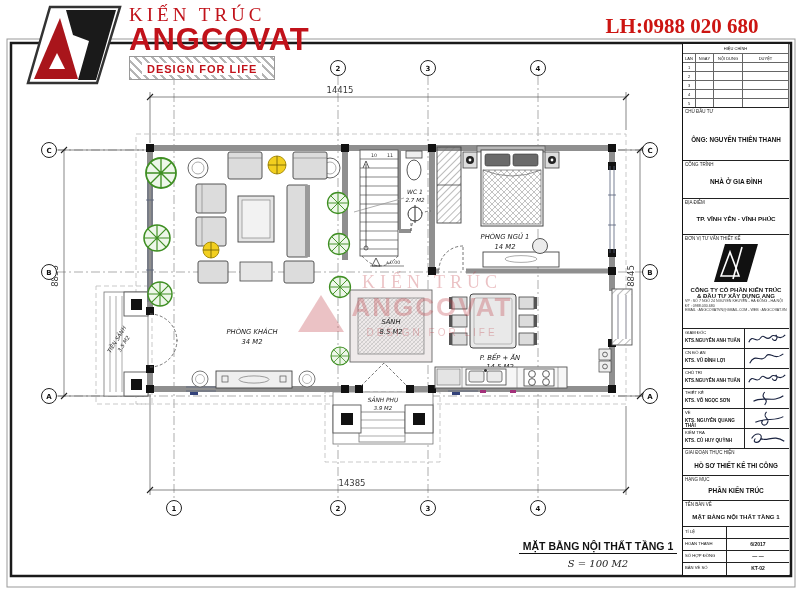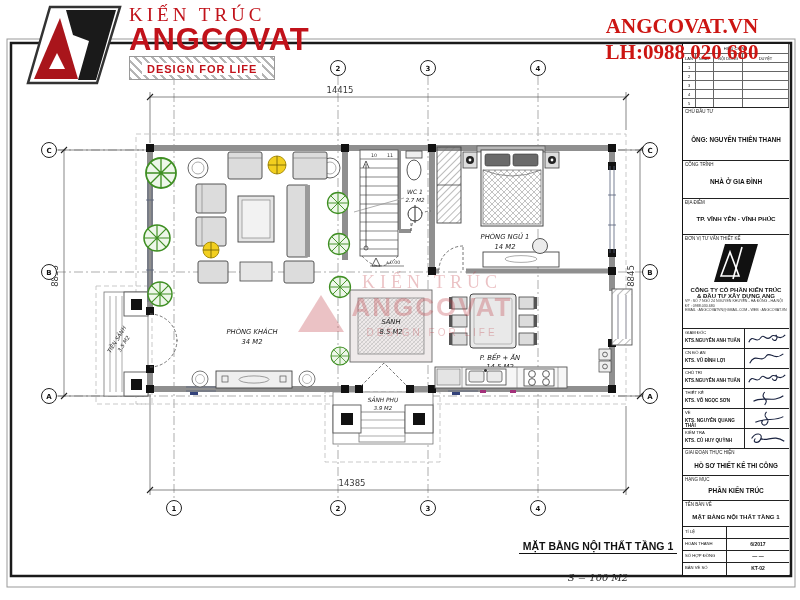--- a/index.html
+++ b/index.html
@@ -15,21 +15,21 @@
   .brand-tagwrap{display:inline-block;margin-top:2px;padding:2px 12px;border:1px solid #9a9a9a;
      background:repeating-linear-gradient(45deg,#b5b5b5 0 2px,#fff 2px 6px);}
   .brand-tag{display:inline-block;background:#fff;padding:0 5px;color:#c1121a;font-size:11px;font-weight:bold;letter-spacing:1px;}
   #contact{position:absolute;left:594px;top:13px;width:176px;text-align:center;z-index:6;
      font-family:"Liberation Serif",serif;font-weight:bold;color:#cc1512;font-size:21px;line-height:1.25;}
 
   
   #draw-title{position:absolute;left:515px;top:536px;width:166px;text-align:center;z-index:4;}
   #draw-title .t1{display:inline-block;font-size:10.5px;font-weight:bold;color:#111;
       border-bottom:1.6px solid #111;padding:0 4px 1px 4px;}
-  #draw-title .t2{font-family:"DejaVu Serif",serif;font-style:italic;font-size:10px;color:#222;margin-top:18px;}
+  #draw-title .t2{font-family:"DejaVu Serif",serif;font-style:italic;font-size:10px;color:#222;margin-top:4px;}
 
   
   #tblock{position:absolute;left:682px;top:44px;width:107px;height:531px;z-index:3;background:#fff;
      border-left:1.5px solid #111;box-sizing:border-box;color:#111;}
   .tb-row{border-bottom:1px solid #222;position:relative;box-sizing:border-box;overflow:hidden;}
   .lab{position:absolute;top:1px;left:2px;font-size:4.5px;color:#222;}
   .val{text-align:center;font-weight:bold;}
   
   #rev{height:64px;display:grid;grid-template-columns:13px 18px 29px 1fr;grid-template-rows:10px 9px repeat(5,9px);}
   #rev div{border-right:1px solid #666;border-bottom:1px solid #666;font-size:4px;display:flex;align-items:center;justify-content:center;box-sizing:border-box;}
@@ -440,21 +440,20 @@
   <div class="txt">
     <div class="brand-pre">KIẾN TRÚC</div>
     <div class="brand-name">ANGCOVAT</div>
     <div class="brand-tagwrap">
       <span class="brand-tag">DESIGN FOR LIFE</span>
     </div>
   </div>
 </div>
 
 <div id="contact">
-  <div>ANGCOVAT.VN</div>
   <div>LH:0988 020 680</div>
 </div>
 
 <div id="draw-title">
   <span class="t1">MẶT BẰNG NỘI THẤT TẦNG 1</span>
   <div class="t2">S = 100 M2</div>
 </div>
 
 <div id="tblock">
 

